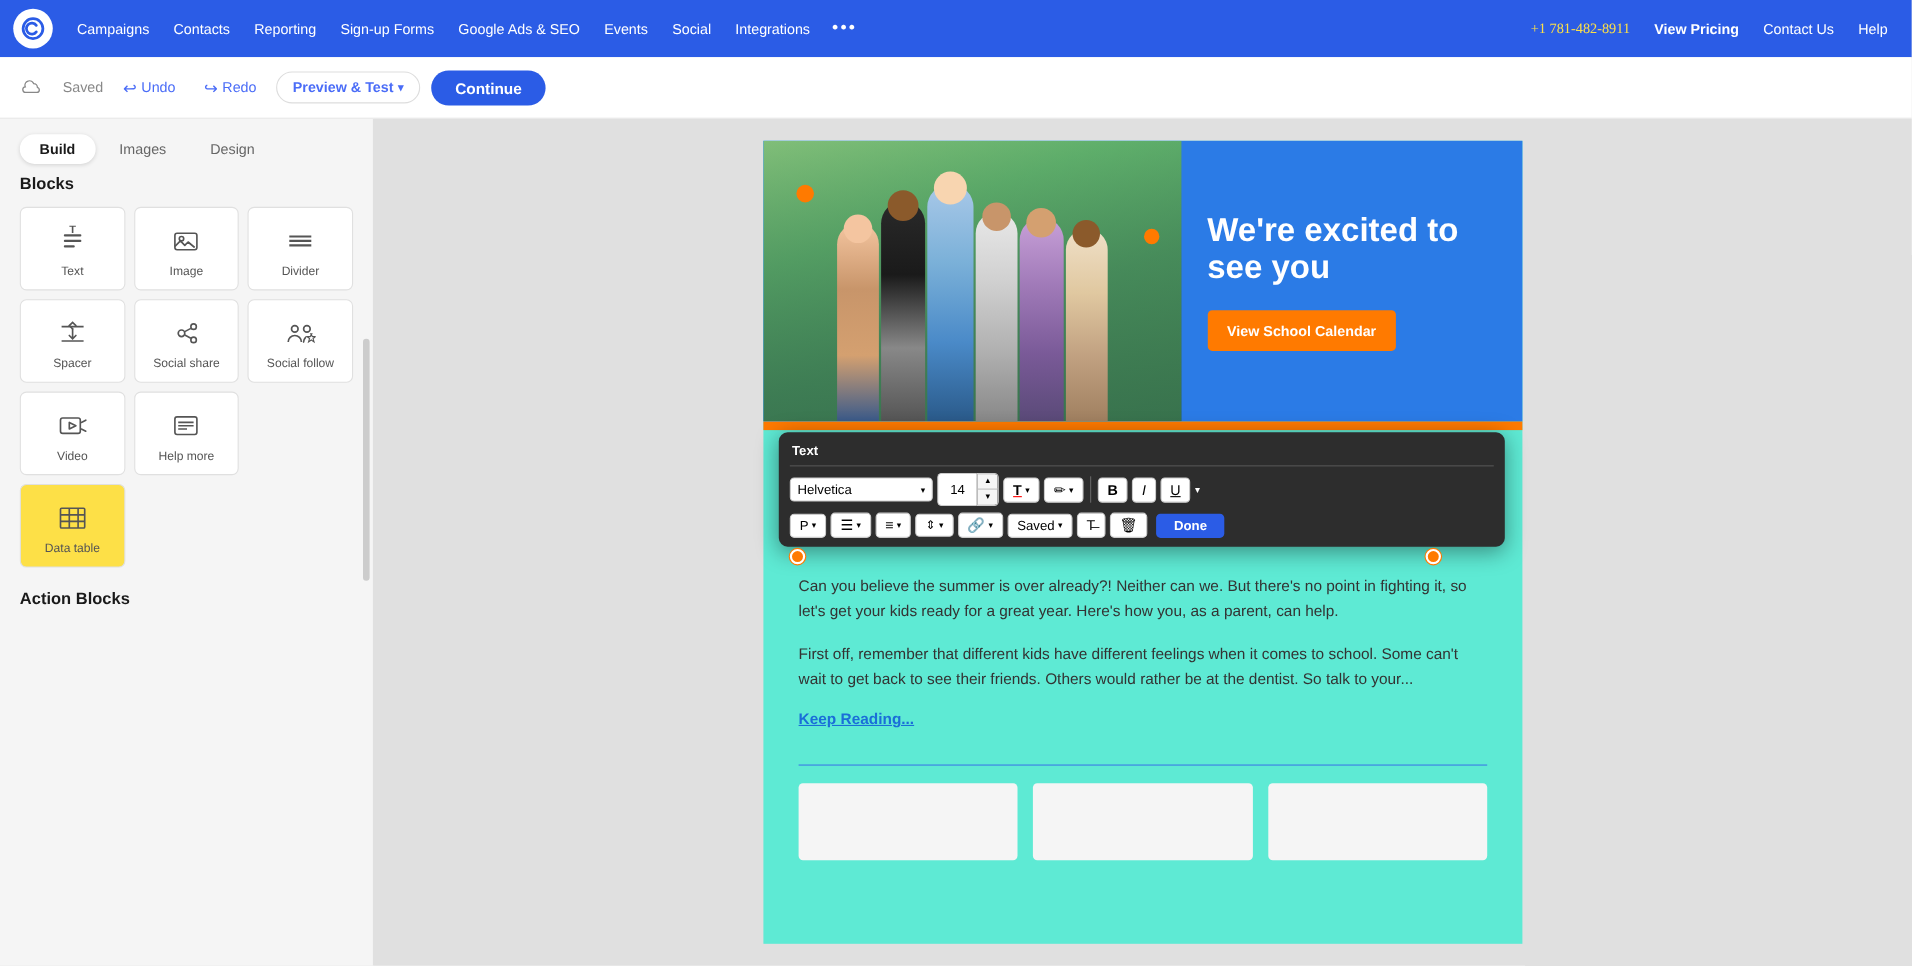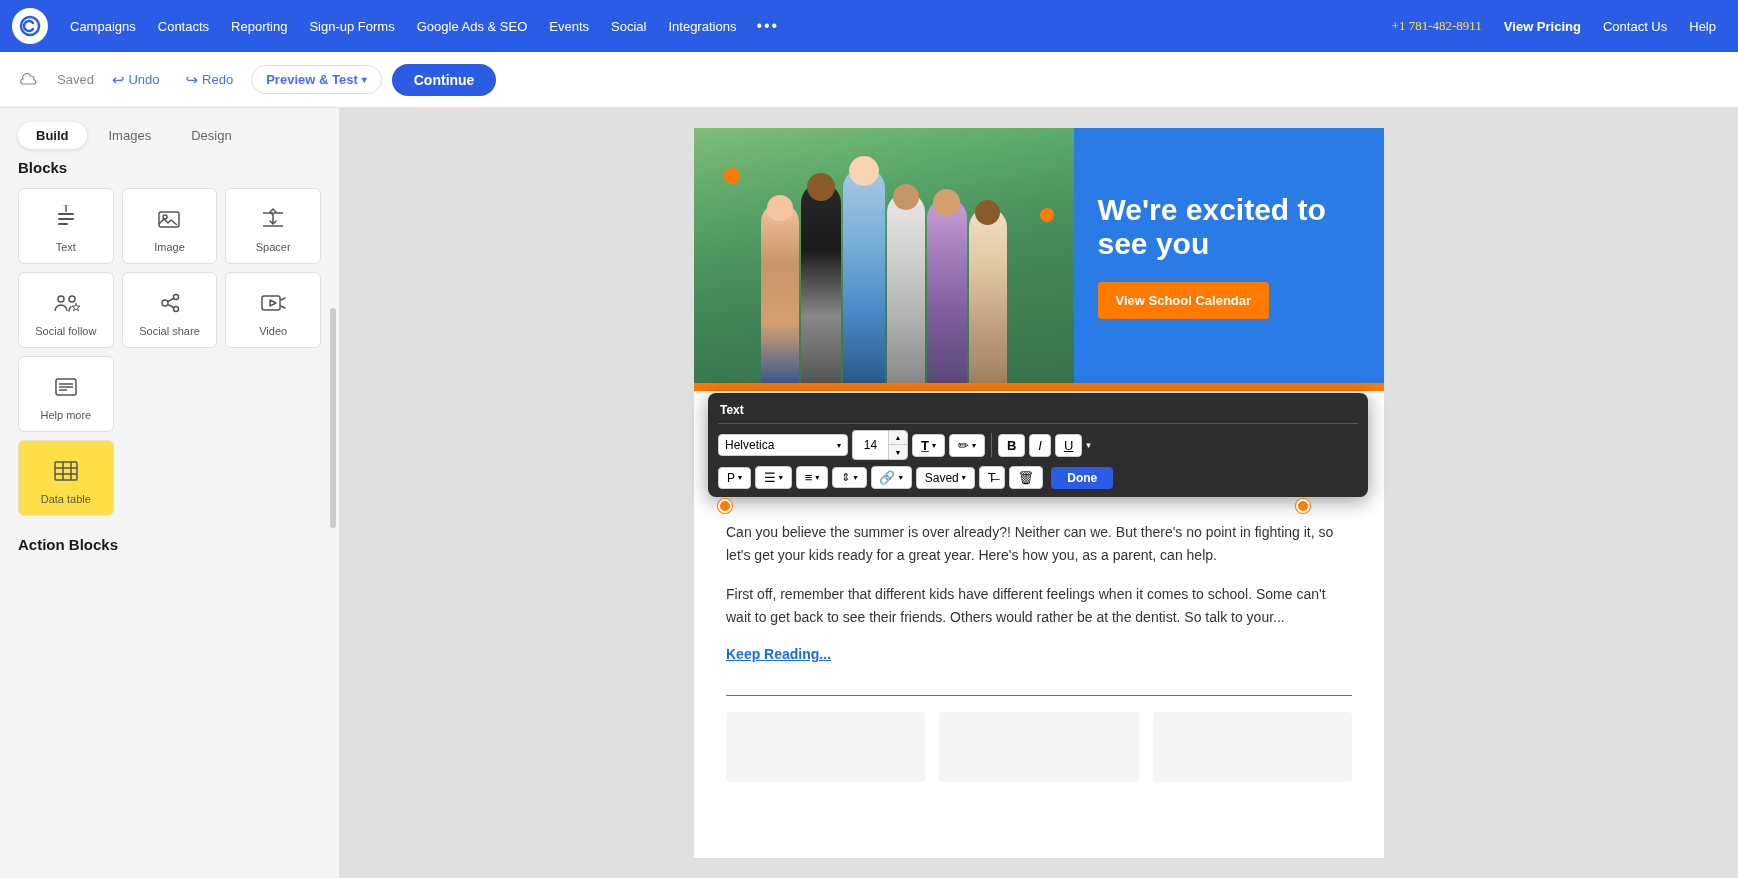--- a/index.html
+++ b/index.html
@@ -81,55 +81,63 @@
         <div style="background:white;border:1px solid #e0e0e0;border-radius:6px;padding:16px 8px 10px;display:flex;flex-direction:column;align-items:center;justify-content:center;gap:8px;cursor:pointer;">
           <svg width="28" height="28" viewBox="0 0 28 28" fill="none">
             <rect x="4" y="7" width="20" height="15" rx="2" stroke="#555" stroke-width="1.5"></rect>
             <circle cx="10" cy="12" r="2" stroke="#555" stroke-width="1.5"></circle>
             <path d="M4 19l5-5 4 4 3-3 6 5" stroke="#555" stroke-width="1.5" stroke-linejoin="round"></path>
           </svg>
           <span style="font-size:11px;color:#555;">Image</span>
         </div>
 
 
+        <div style="background:white;border:1px solid #e0e0e0;border-radius:6px;padding:16px 8px 10px;display:flex;flex-direction:column;align-items:center;justify-content:center;gap:8px;cursor:pointer;">
+          <svg width="28" height="28" viewBox="0 0 28 28" fill="none">
+            <line x1="4" y1="10" x2="24" y2="10" stroke="#555" stroke-width="2"></line>
+            <line x1="4" y1="14" x2="24" y2="14" stroke="#555" stroke-width="2"></line>
+            <line x1="4" y1="18" x2="24" y2="18" stroke="#555" stroke-width="2"></line>
+          </svg>
+          <span style="font-size:11px;color:#555;">Divider</span>
+        </div>
 
         <div style="background:white;border:1px solid #e0e0e0;border-radius:6px;padding:16px 8px 10px;display:flex;flex-direction:column;align-items:center;justify-content:flex-end;gap:8px;cursor:pointer;">
           <svg width="28" height="28" viewBox="0 0 28 28" fill="none">
             <line x1="4" y1="8" x2="24" y2="8" stroke="#555" stroke-width="1.5"></line>
             <path d="M14 10v8M11 16l3 3 3-3" stroke="#555" stroke-width="1.5" stroke-linecap="round"></path>
             <path d="M14 10l-3-3 3-3 3 3" stroke="#555" stroke-width="1.5" stroke-linecap="round"></path>
             <line x1="4" y1="21" x2="24" y2="21" stroke="#555" stroke-width="1.5"></line>
           </svg>
           <span style="font-size:11px;color:#555;">Spacer</span>
+        </div>
+
+        <div style="background:white;border:1px solid #e0e0e0;border-radius:6px;padding:16px 8px 10px;display:flex;flex-direction:column;align-items:center;justify-content:center;gap:8px;cursor:pointer;">
+          <svg width="28" height="28" viewBox="0 0 28 28" fill="none">
+            <circle cx="10" cy="14" r="3" stroke="#555" stroke-width="1.5"></circle>
+            <circle cx="21" cy="8" r="2.5" stroke="#555" stroke-width="1.5"></circle>
+            <circle cx="21" cy="20" r="2.5" stroke="#555" stroke-width="1.5"></circle>
+            <line x1="13" y1="12.5" x2="18.5" y2="9.5" stroke="#555" stroke-width="1.5"></line>
+            <line x1="13" y1="15.5" x2="18.5" y2="18.5" stroke="#555" stroke-width="1.5"></line>
+          </svg>
+          <span style="font-size:11px;color:#555;text-align:center;">Social share</span>
         </div>
 
         <div style="background:white;border:1px solid #e0e0e0;border-radius:6px;padding:16px 8px 10px;display:flex;flex-direction:column;align-items:center;justify-content:center;gap:8px;cursor:pointer;">
           <svg width="28" height="28" viewBox="0 0 28 28" fill="none">
             <circle cx="9" cy="10" r="3" stroke="#555" stroke-width="1.5"></circle>
             <path d="M3 22c0-3.3 2.7-6 6-6s6 2.7 6 6" stroke="#555" stroke-width="1.5"></path>
             <circle cx="20" cy="10" r="3" stroke="#555" stroke-width="1.5"></circle>
             <path d="M17 22c0-1.7.7-3.2 1.8-4.3" stroke="#555" stroke-width="1.5" stroke-linecap="round"></path>
             <path d="M23.5 14.5l1.5 2.5h3l-2.4 1.8.9 3-2.5-1.7-2.5 1.7.9-3-2.4-1.8H23l1.5-2.5z" stroke="#555" stroke-width="1" fill="none"></path>
           </svg>
           <span style="font-size:11px;color:#555;text-align:center;">Social follow</span>
         </div>
 
         <div style="background:white;border:1px solid #e0e0e0;border-radius:6px;padding:16px 8px 10px;display:flex;flex-direction:column;align-items:center;justify-content:center;gap:8px;cursor:pointer;">
           <svg width="28" height="28" viewBox="0 0 28 28" fill="none">
-            <circle cx="10" cy="14" r="3" stroke="#555" stroke-width="1.5"></circle>
-            <circle cx="21" cy="8" r="2.5" stroke="#555" stroke-width="1.5"></circle>
-            <circle cx="21" cy="20" r="2.5" stroke="#555" stroke-width="1.5"></circle>
-            <line x1="13" y1="12.5" x2="18.5" y2="9.5" stroke="#555" stroke-width="1.5"></line>
-            <line x1="13" y1="15.5" x2="18.5" y2="18.5" stroke="#555" stroke-width="1.5"></line>
-          </svg>
-          <span style="font-size:11px;color:#555;text-align:center;">Social share</span>
-        </div>
-
-        <div style="background:white;border:1px solid #e0e0e0;border-radius:6px;padding:16px 8px 10px;display:flex;flex-direction:column;align-items:center;justify-content:center;gap:8px;cursor:pointer;">
-          <svg width="28" height="28" viewBox="0 0 28 28" fill="none">
             <rect x="3" y="7" width="18" height="14" rx="2" stroke="#555" stroke-width="1.5"></rect>
             <polygon points="11,11 11,17 17,14" stroke="#555" stroke-width="1.5" fill="none" stroke-linejoin="round"></polygon>
             <line x1="22" y1="11" x2="26" y2="9" stroke="#555" stroke-width="1.5" stroke-linecap="round"></line>
             <line x1="22" y1="17" x2="26" y2="19" stroke="#555" stroke-width="1.5" stroke-linecap="round"></line>
           </svg>
           <span style="font-size:11px;color:#555;">Video</span>
         </div>
 
         <div style="background:white;border:1px solid #e0e0e0;border-radius:6px;padding:16px 8px 10px;display:flex;flex-direction:column;align-items:center;justify-content:center;gap:8px;cursor:pointer;">
           <svg width="28" height="28" viewBox="0 0 28 28" fill="none">
@@ -158,21 +166,21 @@
 
       <h3 style="font-size:15px;font-weight:700;color:#1a1a1a;margin-bottom:12px;">Action Blocks</h3>
 
     </div>
 
     <div style="position:absolute;right:3px;top:200px;width:6px;height:220px;background:#ccc;border-radius:3px;"></div>
   </div>
 
   <div style="flex:1;overflow-y:auto;background:#e0e0e0;display:flex;justify-content:center;padding:20px 0;">
 
-    <div style="width:690px;background:#ffffff;position:relative;">
+    <div style="width:690px;background:#5eead4;position:relative;">
 
       <div style="background:#2b7be6;display:flex;height:255px;position:relative;overflow:hidden;">
 
         <div style="width:55%;background:linear-gradient(160deg, #9dc88d 0%, #5aaa72 30%, #3a7d5c 60%, #2a5c42 100%);position:relative;overflow:hidden;">
 
           <div style="position:absolute;bottom:0;left:0;right:0;top:0;background:linear-gradient(180deg, rgba(100,180,100,0.5) 0%, rgba(60,120,80,0.8) 100%);">
           </div>
 
           <div style="position:absolute;bottom:0;left:50%;transform:translateX(-50%);display:flex;align-items:flex-end;gap:2px;">
 

